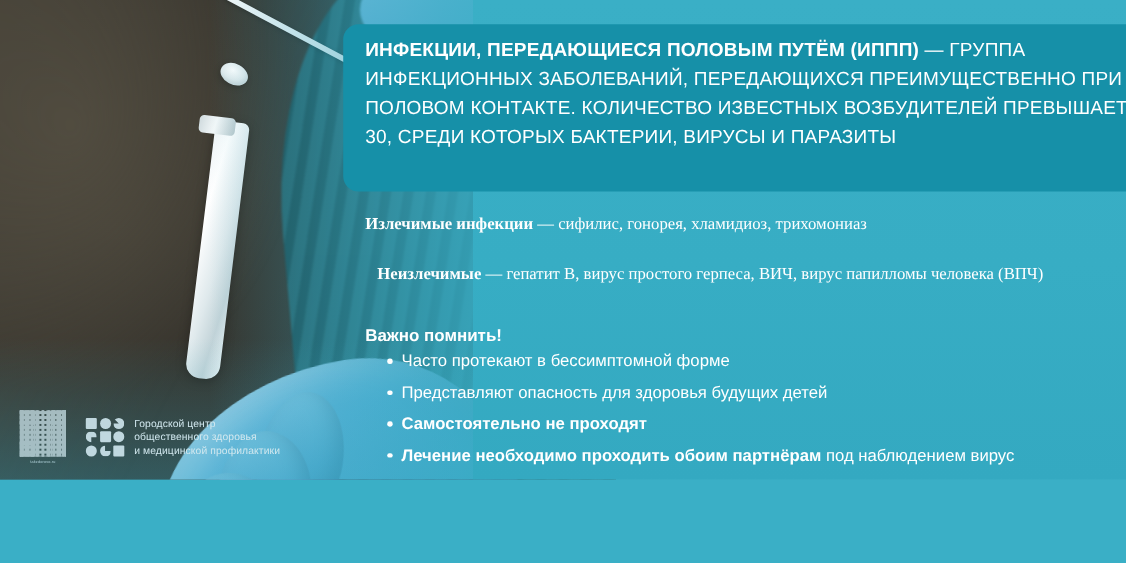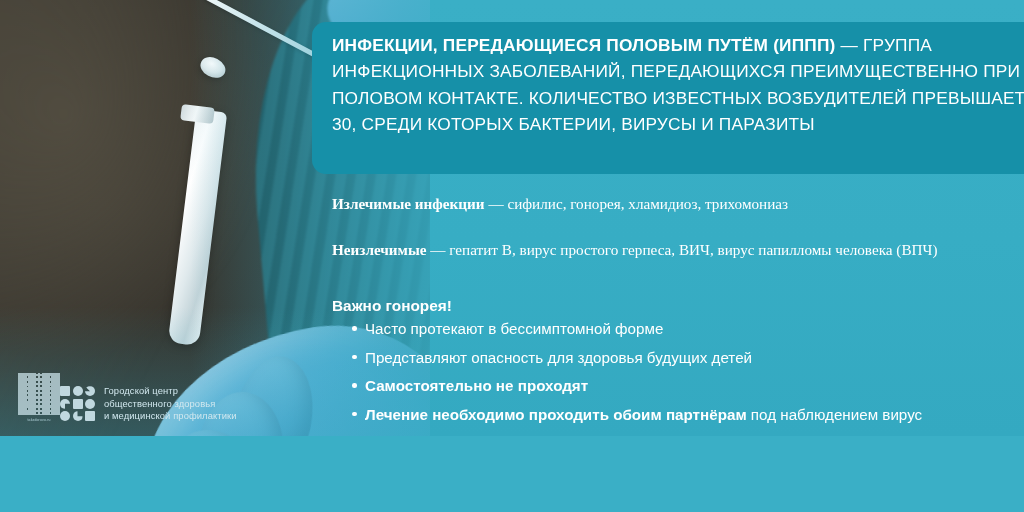--- a/index.html
+++ b/index.html
@@ -138,21 +138,21 @@
   .header-text b{font-weight:700;}
 
   
   .body-block{
     position:absolute;left:332px;top:190px;width:680px;
     color:#ffffff;
     font-size:15.2px;line-height:28px;
   }
   .line{margin:0 0 0 0;font-family:Liberation Serif, serif;}
   .line.curable{position:absolute;left:0;top:0;width:680px;}
-  .line.incurable{position:absolute;left:0;top:46px;width:640px;}
+  .line.incurable{position:absolute;left:11px;top:46px;width:640px;}
   .line b{font-weight:700;}
 
   .important-title{
     position:absolute;left:332px;top:295px;
     color:#ffffff;font-size:15.4px;font-weight:700;line-height:22px;
   }
   ul.bullets{
     position:absolute;left:333px;top:318px;width:680px;
     margin:0;padding:0;list-style:none;
     color:#ffffff;font-size:15.2px;line-height:21px;
@@ -162,21 +162,21 @@
   }
   ul.bullets li:before{
     content:"";position:absolute;left:19px;top:8px;
     width:4.5px;height:4.5px;border-radius:50%;background:#ffffff;
   }
   ul.bullets li b{font-weight:700;}
 
   
   .footer{
     position:absolute;left:18px;bottom:14px;
-    display:flex;align-items:flex-end;
+    display:flex;align-items:center;gap:18px;
   }
   .qr-wrap{display:flex;flex-direction:column;align-items:center;gap:3px;}
   .qr{
     width:42px;height:42px;
     background:
       
       linear-gradient(#cfe7ee,#cfe7ee) 0 0/13px 3px no-repeat,
       linear-gradient(#cfe7ee,#cfe7ee) 0 0/3px 13px no-repeat,
       linear-gradient(#cfe7ee,#cfe7ee) 10px 0/3px 13px no-repeat,
       linear-gradient(#cfe7ee,#cfe7ee) 0 10px/13px 3px no-repeat,
@@ -239,21 +239,21 @@
   <div class="field"></div>
 
   <div class="header-panel"></div>
   <div class="header-text"><b>ИНФЕКЦИИ, ПЕРЕДАЮЩИЕСЯ ПОЛОВЫМ ПУТЁМ (ИППП)</b><span> — </span><span>ГРУППА ИНФЕКЦИОННЫХ ЗАБОЛЕВАНИЙ, ПЕРЕДАЮЩИХСЯ ПРЕИМУЩЕСТВЕННО ПРИ ПОЛОВОМ КОНТАКТЕ. КОЛИЧЕСТВО ИЗВЕСТНЫХ ВОЗБУДИТЕЛЕЙ ПРЕВЫШАЕТ 30, СРЕДИ КОТОРЫХ БАКТЕРИИ, ВИРУСЫ И ПАРАЗИТЫ</span></div>
 
   <div class="body-block">
     <div class="line curable"><b>Излечимые инфекции</b><span> — </span><span>сифилис, гонорея, хламидиоз, трихомониаз</span></div>
     <div class="line incurable"><b>Неизлечимые</b><span> — </span><span>гепатит B, вирус простого герпеса, ВИЧ, вирус папилломы человека (ВПЧ)</span></div>
   </div>
 
-  <div class="important-title">Важно гонорея!</div>
+  <div class="important-title">Важно помнить!</div>
 
   <ul class="bullets">
     <li><b></b><span>Часто протекают в бессимптомной форме</span><b></b></li>
     <li><b></b><span>Представляют опасность для здоровья будущих детей</span><b></b></li>
     <li><b>Самостоятельно не проходят</b><span></span><b></b></li>
     <li><b>Лечение необходимо проходить обоим партнёрам</b><span> под наблюдением вирус</span><b></b></li>
   </ul>
 
   <div class="footer">
     <div class="qr-wrap">

